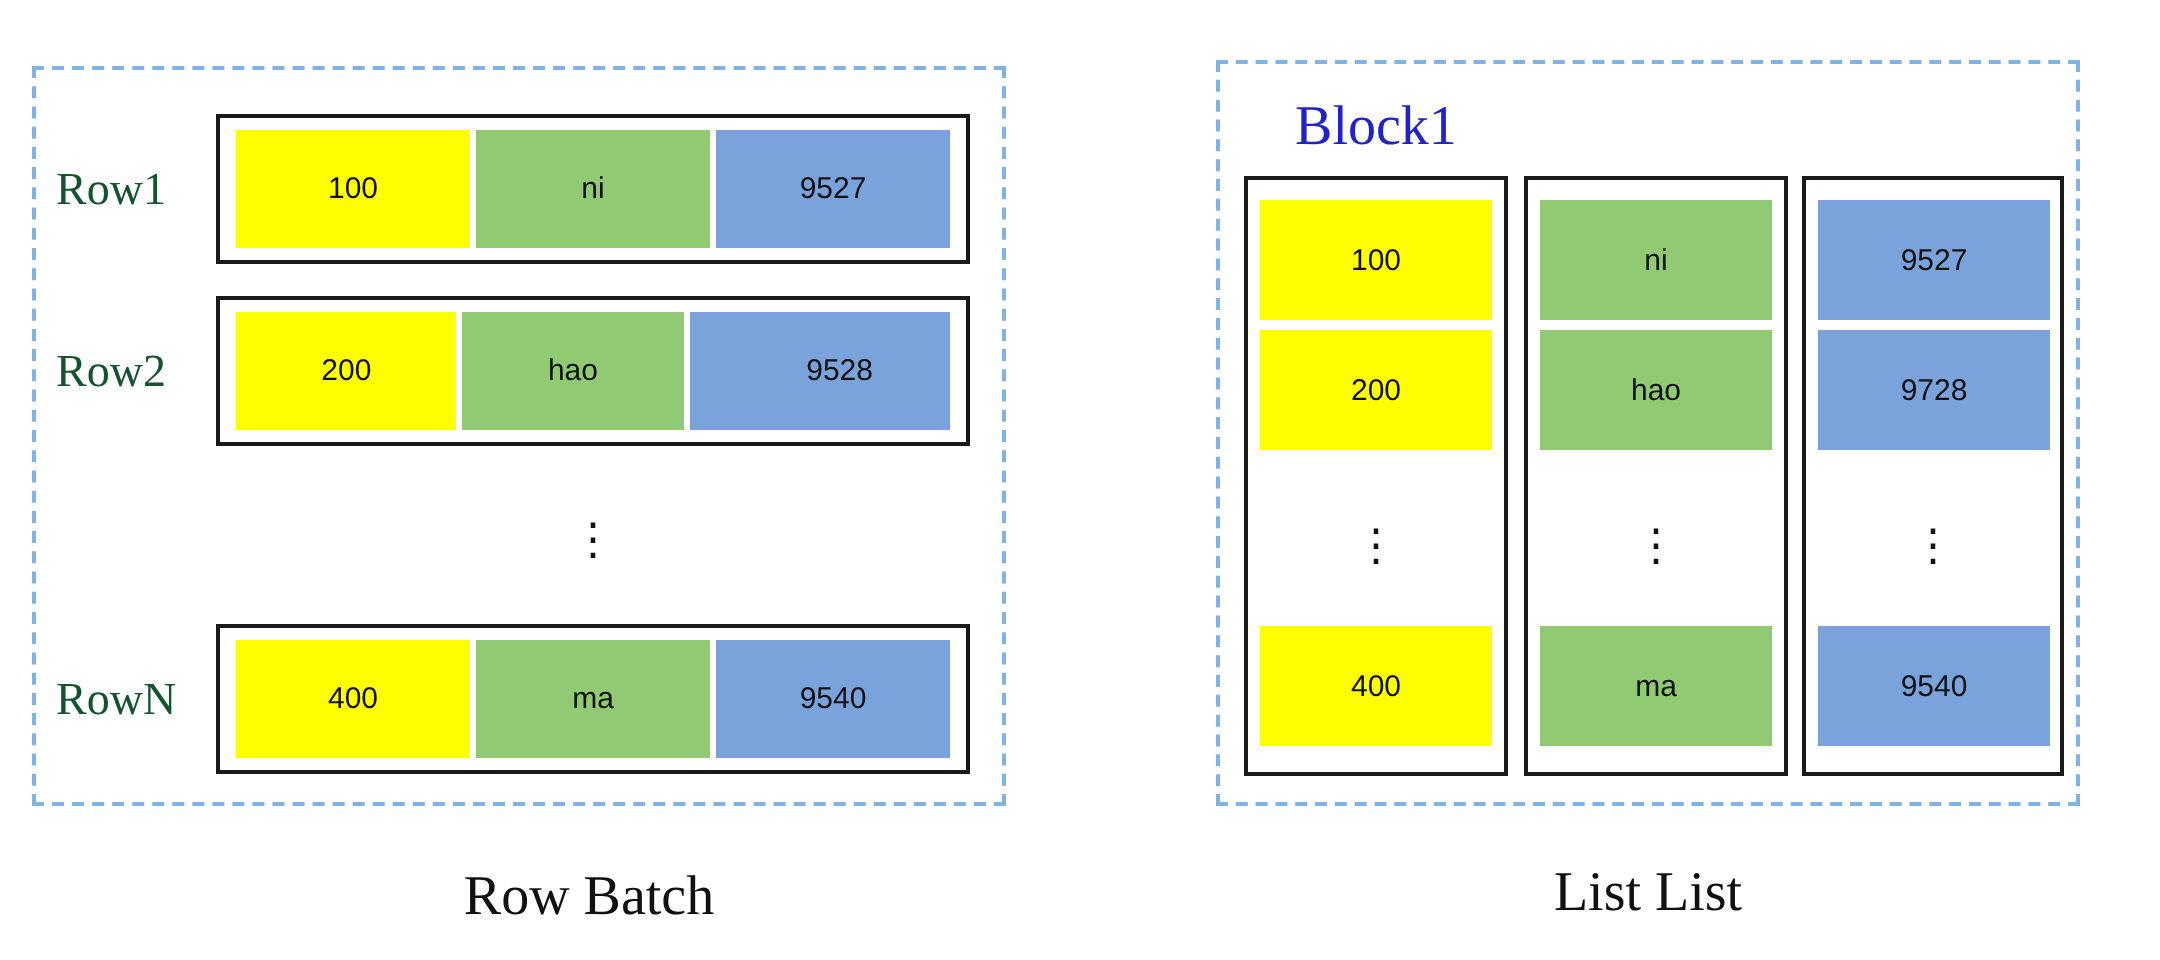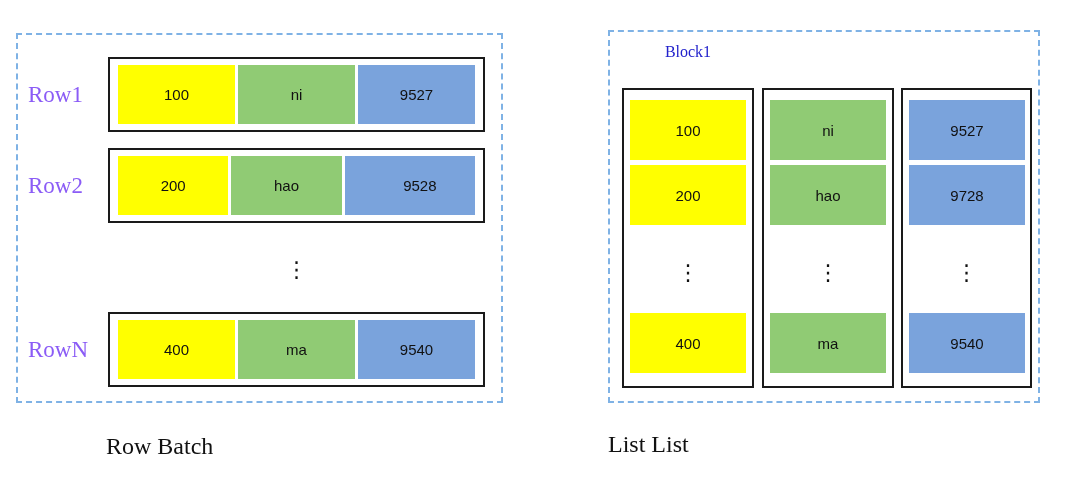--- a/index.html
+++ b/index.html
@@ -9,21 +9,21 @@
   }
   
   .dashed{position:absolute;border:2px dashed #7FB2E5;box-sizing:border-box;background:#ffffff;}
   .dashed.left-panel{left:16px;top:33px;width:487px;height:370px;}
   .dashed.right-panel{left:608px;top:30px;width:432px;height:373px;}
 
   
   .row-label{
     position:absolute;left:10px;width:78px;height:75px;
     display:flex;align-items:center;justify-content:flex-start;
-    font-size:23px;color:#8b5cf6;
+    font-size:23px;color:#14532d;
   }
   .row-box{
     position:absolute;left:90px;width:377px;height:75px;
     border:2px solid #1a1a1a;box-sizing:border-box;background:#ffffff;
     display:flex;align-items:center;gap:3px;padding:0 8px;
   }
   .row-box .cell{
     flex:1;height:59px;display:flex;align-items:center;justify-content:center;
     font-family:"Liberation Sans", sans-serif;font-size:15px;color:#111111;
   }
@@ -31,23 +31,23 @@
   .pos-r2{top:113px;}
   .pos-rn{top:277px;}
   .row-ellipsis{
     position:absolute;left:90px;width:377px;top:213px;height:44px;
     display:flex;align-items:center;justify-content:center;
     font-size:22px;color:#111111;line-height:1;
   }
 
   
   .block-header{
-    position:absolute;top:4px;height:32px;
+    position:absolute;top:16px;height:32px;
     display:flex;align-items:center;justify-content:center;
-    font-size:16px;color:#2222CC;
+    font-size:28px;color:#2222CC;
   }
   .block-col{
     position:absolute;top:56px;height:300px;
     border:2px solid #1a1a1a;box-sizing:border-box;background:#ffffff;
   }
   .hpos-b1{left:12px;width:132px;}
   .hpos-b2{left:152px;width:132px;}
   .hpos-b3{left:291px;width:131px;}
   .block-cell{
     position:absolute;left:6px;width:116px;height:60px;
@@ -58,21 +58,21 @@
   .cpos-2{top:75px;}
   .cpos-4{top:223px;}
   .block-ellipsis{
     position:absolute;left:0;width:100%;top:158px;height:50px;
     display:flex;align-items:center;justify-content:center;
     font-size:22px;color:#111111;line-height:1;
   }
 
   
   .caption{
-    position:absolute;text-align:left;font-size:24px;color:#111111;
+    position:absolute;text-align:center;font-size:28px;color:#111111;
   }
   .caption.left-cap{left:106px;width:377px;top:433px;}
   .caption.right-cap{left:608px;width:432px;top:431px;}
 </style>
 </head>
 <body>
 
 <div class="canvas">
 
   <div class="dashed left-panel">

